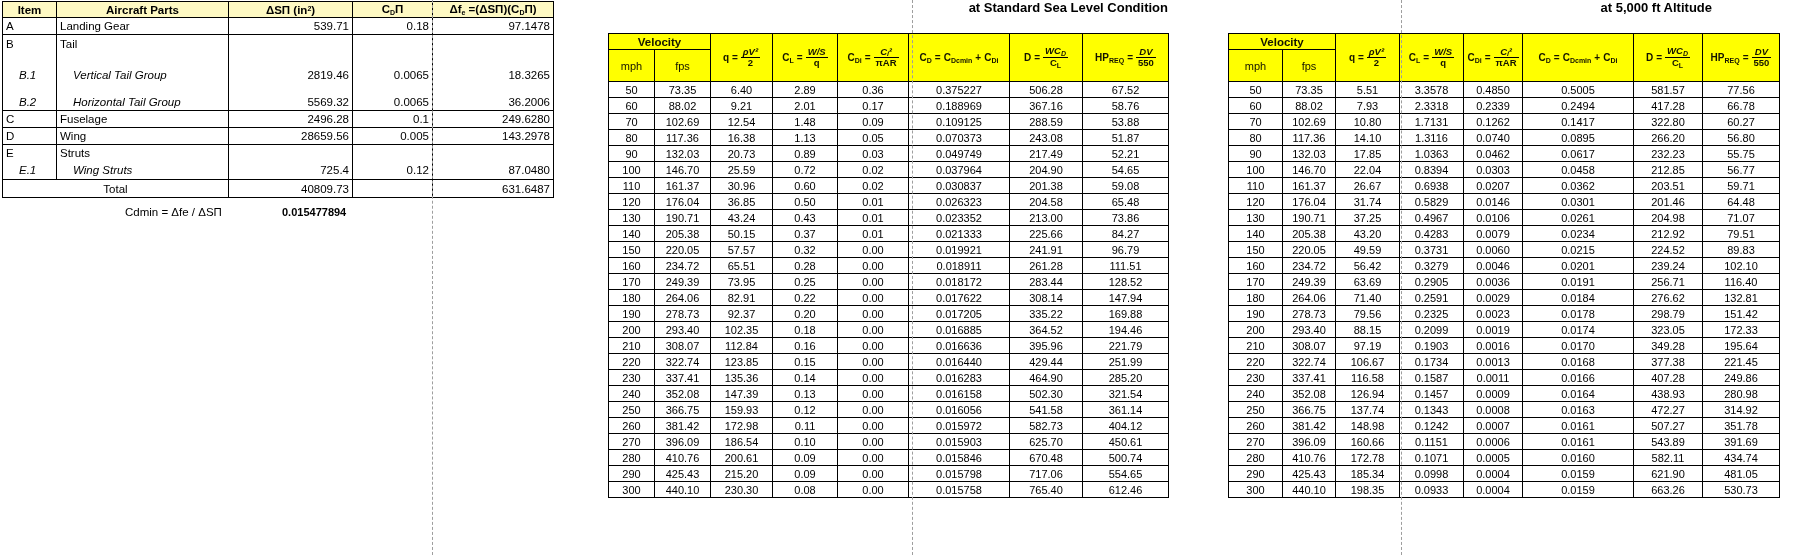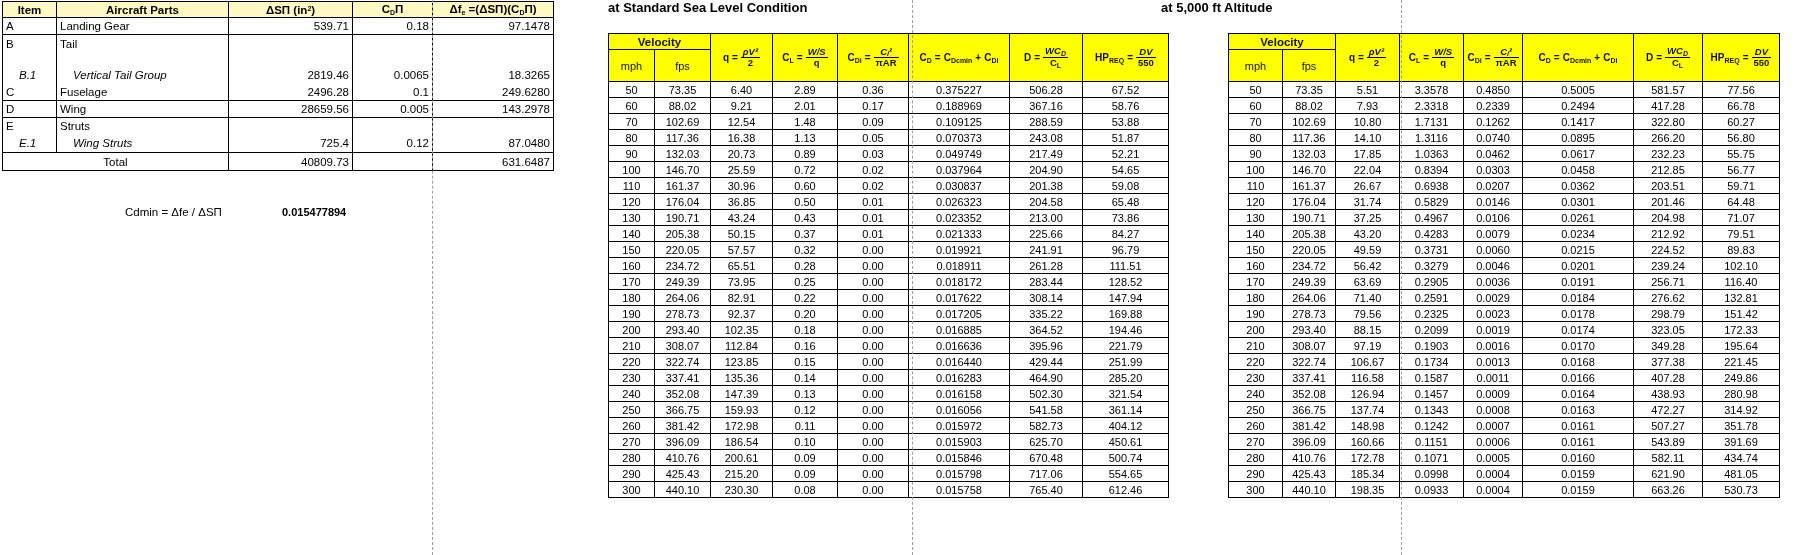--- a/index.html
+++ b/index.html
@@ -29,21 +29,21 @@
   tr.r-b1 td{height:28px;vertical-align:bottom;padding-bottom:3px;}
   tr.r-b2 td{height:24px;vertical-align:bottom;padding-bottom:2px;}
   tr.r-e1 td{height:18px;}
   tr.r-total td{height:17px;}
   tr.r-total td.no-bot{border-bottom:none;}
   tr.r-total td.total-lab{text-align:center;margin-left:28px;}
   
   #cdmin-label{position:absolute;left:125px;top:206px;font-size:11.5px;}
   #cdmin-value{position:absolute;left:282px;top:206px;font-size:11px;font-weight:bold;}
   
-  .vel-title{position:absolute;top:0;height:16px;text-align:left;font-weight:bold;font-size:13px;}
+  .vel-title{position:absolute;top:0;height:16px;text-align:right;font-weight:bold;font-size:13px;}
   .vel-wrap{position:absolute;top:33px;}
   table.vel{border-collapse:collapse;table-layout:fixed;font-size:11px;}
   table.vel th{
     background:#ffff00;border:1px solid #000;font-weight:bold;
     padding:0 1px;text-align:center;white-space:nowrap;color:#141400;
   }
   table.vel th.vrow{height:15px;font-size:11.5px;}
   table.vel th.urow{height:31px;font-size:11px;font-weight:normal;}
   table.vel th.formula{font-size:10px;}
   table.vel td{
@@ -91,20 +91,27 @@
       <td class="num"></td>
       <td class="num"></td>
     </tr>
     <tr class="r-b1">
       <td class="ind">B.1</td>
       <td class="ind">Vertical Tail Group</td>
       <td class="num">2819.46</td>
       <td class="num">0.0065</td>
       <td class="num">18.3265</td>
     </tr>
+    <tr class="r-b2 hb">
+      <td class="ind">B.2</td>
+      <td class="ind">Horizontal Tail Group</td>
+      <td class="num">5569.32</td>
+      <td class="num">0.0065</td>
+      <td class="num">36.2006</td>
+    </tr>
     <tr class="r-c hb">
       <td>C</td>
       <td>Fuselage</td>
       <td class="num">2496.28</td>
       <td class="num">0.1</td>
       <td class="num">249.6280</td>
     </tr>
     <tr class="r-d hb">
       <td>D</td>
       <td>Wing</td>

